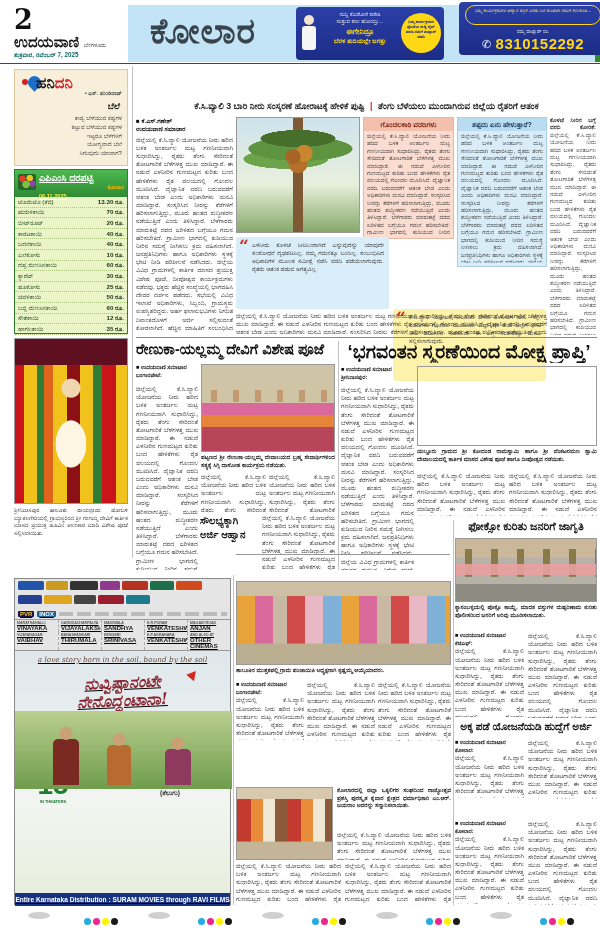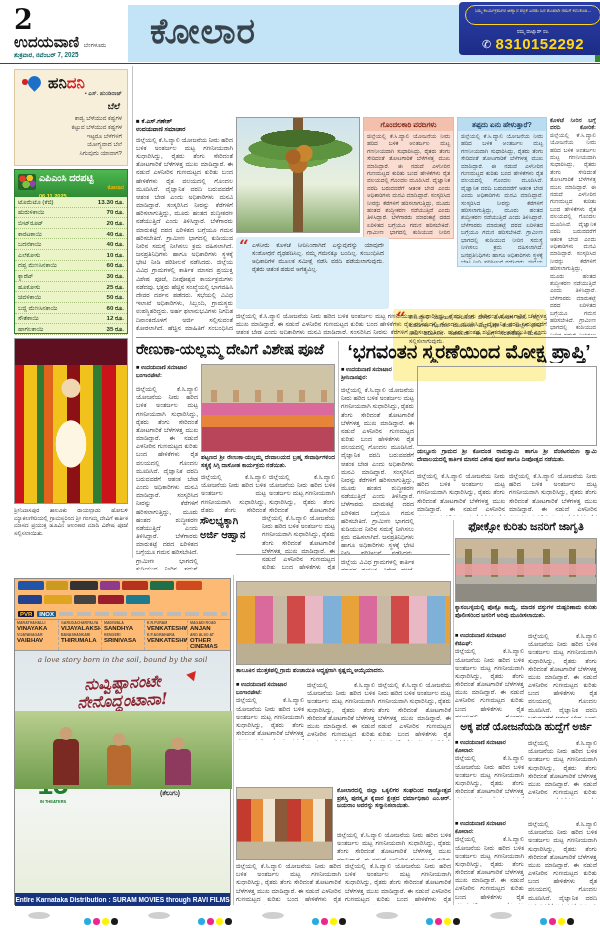--- a/index.html
+++ b/index.html
@@ -28,21 +28,21 @@
   .phonebig{color:#ffd815;font-weight:bold;font-size:15px;letter-spacing:0.5px;}
   
   .hani{background:#f7efda;border:1px solid #d8c9a0;}
   .hani-black{color:#141414;font-weight:bold;font-size:15px;}
   .hani-red{color:#d32128;font-weight:bold;font-size:15px;}
   .drop{width:13px;height:13px;background:#1d6fc8;border-radius:50% 50% 50% 0;transform:rotate(-45deg);}
   .reddot{width:6px;height:6px;background:#d32128;border-radius:50%;}
   .verse{font-size:6.1px;line-height:1.45;color:#3a3a3a;text-align:right;}
   
   .apmc{border:1.5px solid #2e7d32;background:#eaf4c6;}
-  .apmc-head{background:linear-gradient(#4db84f,#2e8b34);color:#fff;}
+  .apmc-head{background:linear-gradient(#4db84f,#2e8b34);color:#fff;text-decoration:underline;}
   .apmc-title{font-size:9.5px;font-weight:bold;color:#ffffff;}
   .apmc-date{font-size:5.6px;color:#ffe843;font-weight:bold;}
   .apmc-market{font-size:5.6px;color:#ffb400;font-weight:bold;}
   .apmc-row{display:flex;justify-content:space-between;border-bottom:0.5px dotted #a9c37f;padding:0.8px 3px;}
   .apmc-name{font-size:6.2px;color:#17421a;}
   .apmc-price{font-size:6.2px;color:#17331a;font-weight:bold;}
   .vegicon{width:18px;height:16px;border-radius:2px;background:
     radial-gradient(circle at 25% 30%,#e63c2f 0 3px,transparent 3.5px),
     radial-gradient(circle at 65% 25%,#f2c21c 0 3px,transparent 3.5px),
     radial-gradient(circle at 45% 65%,#7fc241 0 3.5px,transparent 4px),
@@ -88,21 +88,21 @@
     linear-gradient(#cdbfa2 0 42%,#bcae90 42%);}
   .ph-police{background:
     linear-gradient(transparent 0 40%,rgba(233,160,160,0.9) 40% 58%,transparent 58%),
     repeating-linear-gradient(90deg,transparent 0 9px,#8a7a4a 9px 16px,transparent 16px 26px) 0 30%/100% 45% no-repeat,
     linear-gradient(#cbb79a 0 30%,#b7b2a8 30% 72%,#8e8b83 72%);}
   .ph-sanmana{background:
     repeating-linear-gradient(90deg,#c23b2e 0 14px,#e98c3a 14px 26px,#efe6d4 26px 38px,#8c5a3a 38px 50px) 0 40%/100% 60% no-repeat,
     repeating-linear-gradient(90deg,transparent 0 9px,#c49a72 9px 15px,transparent 15px 24px) 0 30%/100% 12px no-repeat,
     linear-gradient(#d8c8ac 0 40%,#c4b498 40%);}
   
-  .moviead{border:1px solid #8a8a8a;background:#fdba74;}
+  .moviead{border:1px solid #8a8a8a;background:#e5e5e5;text-decoration:underline;}
   .logochip{height:9px;border-radius:1.5px;}
   .thgrid{display:grid;grid-template-columns:repeat(5,1fr);border-top:0.5px solid #999;}
   .thcell{border-left:0.5px dashed #aaa;padding:1px 2px;overflow:hidden;}
   .tharea{font-size:3.6px;color:#555;font-weight:bold;}
   .thname{font-size:6px;color:#1a1a1a;font-weight:bold;}
   .poster{background:linear-gradient(#dfe7ec,#f2f5f1 62%,#e8eedd);}
   .tagline{font-family:"DejaVu Serif",serif;font-style:italic;font-size:7.3px;color:#6b4b3a;text-align:center;}
   .ptitle{font-family:"DejaVu Serif",serif;font-style:italic;font-weight:bold;font-size:16px;color:#8a2430;text-align:center;transform:rotate(-2.5deg);line-height:1.15;}
   .bird{width:0;height:0;border-left:5px solid transparent;border-right:5px solid transparent;border-bottom:9px solid #d6281e;transform:rotate(40deg);}
   .novblk{color:#1e7d32;text-align:center;font-weight:bold;}
@@ -125,37 +125,50 @@
     <div style="margin-top:1px;"><span class="papername">ಉದಯವಾಣಿ</span>
       <span class="edition">ಬೆಂಗಳೂರು</span></div>
     <div class="dateline">ಶುಕ್ರವಾರ, ನವೆಂಬರ್ 7, 2025</div>
   </div>
 
   <div class="abs regionband" style="left:128px;top:5px;width:467px;height:57px;">
     <div class="regiontext abs" style="left:22px;top:6px;">ಕೋಲಾರ</div>
   </div>
   <div class="abs" style="left:595px;top:5px;width:5px;height:57px;background:#2e8b2e;"></div>
 
+  <div class="abs adblue" style="left:296px;top:7px;width:148px;height:53px;">
+    <div class="abs" style="left:5px;top:8px;width:16px;height:38px;">
+      <div style="width:10px;height:10px;border-radius:50%;background:#f3e3cf;margin:0 auto;"></div>
+      <div style="width:14px;height:24px;background:#f5f5f5;border-radius:3px;margin:1px auto 0;"></div>
+    </div>
+    <div class="abs" style="left:24px;top:4px;width:80px;text-align:center;">
+      <div class="ad-white" style="font-size:5.6px;">ಸುದ್ದಿ ಕೊಡೋಕೆ ಕಚೇರಿ</div>
+      <div class="ad-white" style="font-size:5.6px;">ಸುತ್ತುವ ಕಾಲ ಹೋಯ್ತು...</div>
+      <div class="ad-yellow" style="font-size:7.6px;margin-top:2px;">ಈಗೇನಿದ್ರೂ</div>
+      <div class="ad-yellow" style="font-size:6.4px;">ಬೆರಳ ತುದಿಯಲ್ಲೇ ಜಗತ್ತು</div>
+    </div>
+    <div class="abs bubble" style="right:3px;top:6px;width:40px;height:40px;font-size:4px;padding:6px 3px;">ನಿಮ್ಮ ಕಾರ್ಯಕ್ರಮದ ಫೋಟೋ ಸುದ್ದಿ ಲೈವ್ ಮಾಡಿ ನಮಗೆ ವಾಟ್ಸಾಪ್ ಮಾಡಿ</div>
+  </div>
 
   <div class="abs adblue" style="left:447px;top:2px;width:148px;height:53px;margin-left:12px;">
     <div class="abs" style="left:6px;top:3px;width:136px;height:20px;border:1px solid #ffd815;border-radius:10px;color:#ffe96a;font-size:4.6px;text-align:center;padding:2px 4px;overflow:hidden;">ನಿಮ್ಮ ಕಾರ್ಯಕ್ರಮಗಳ ಆಹ್ವಾನ ಪತ್ರಿಕೆ ಎರಡು ದಿನ ಮೊದಲೇ ನಮಗೆ ಕಳಿಸಿಕೊಡಿ...</div>
     <div class="abs ad-white" style="left:6px;top:26px;width:136px;font-size:5px;text-align:center;">ನಮ್ಮ ವಾಟ್ಸಾಪ್ ನಂ.</div>
     <div class="abs" style="left:6px;top:33px;width:136px;text-align:center;">
       <span style="color:#fff;font-size:11px;vertical-align:middle;">✆</span>
       <span class="phonebig">8310152292</span>
     </div>
   </div>
 
   <div class="abs hrule" style="left:0;top:63px;width:600px;border-top:1.5px solid #444;"></div>
 
   <div class="abs hani" style="left:14px;top:69px;width:114px;height:97px;padding:4px 5px;">
     <div style="position:relative;height:16px;">
       <span class="reddot abs" style="left:2px;top:5px;"></span>
       <span class="drop abs" style="left:8px;top:2px;"></span>
-      <span class="abs" style="left:28px;top:0;text-align:center;">
+      <span class="abs" style="left:16px;top:0;text-align:center;">
         <span class="hani-black">ಹನಿ</span><span class="hani-red">ದನಿ</span>
       </span>
     </div>
     <div style="text-align:right;font-size:5.6px;color:#444;font-weight:bold;">• ಎಸ್. ಹುಂಡಿರಾಜ್</div>
     <div style="text-align:right;font-size:8.6px;font-weight:bold;color:#222;margin:4px 2px 2px 0;">ಬೆಲೆ</div>
     <div class="verse">ಕಾಡ್ವ ಬೆಳೆಯುವ ಕಷ್ಟಗಳ</div>
     <div class="verse">ಕಟ್ಟುವ ಬೆಳೆಯುವ ಕಷ್ಟಗಳ</div>
     <div class="verse">ಇಟ್ಟರೂ ಬೆಳೆಗಳಿಗೆ</div>
     <div class="verse">ಯೋಗ್ಯವಾದ ಬೆಲೆ</div>
     <div class="verse">ಸಿಗುವುದು ಯಾವಾಗ?</div>
@@ -230,20 +243,25 @@
           <span class="apmc-price">30 ರೂ.</span>
         </div>
     </div>
   </div>
 
   <div class="abs photo ph-deity" style="left:14px;top:338px;width:114px;height:166px;"></div>
   <div class="abs caption" style="left:14px;top:507px;width:114px;height:52px;font-weight:normal;">ಶ್ರೀನಿವಾಸಪುರ ತಾಲೂಕು ರಾಯಲ್ಪಾಡು ಹೋಬಳಿ ಮ್ಯಾಕಲಗೇರಿಯಲ್ಲಿ ಗ್ರಾಮಸ್ಥರಿಂದ ಶ್ರೀ ಗಂಗಮ್ಮ ದೇವಿಗೆ ಕಾರ್ತಿಕ ಮಾಸದ ಪ್ರಯುಕ್ತ ಹೂವಿನ ಅಲಂಕಾರ ಮಾಡಿ ವಿಶೇಷ ಪೂಜೆ ಸಲ್ಲಿಸಲಾಯಿತು.</div>
 
   <div class="abs vrule" style="left:131.5px;top:66px;height:492px;"></div>
 
+  <div class="abs" style="left:136px;top:101px;width:461px;height:15px;text-align:center;font-weight:bold;font-size:8.8px;color:#1c1c1c;overflow:hidden;">
+    <span>ಕೆ.ಸಿ.ವ್ಯಾಲಿ 3 ಬಾರಿ ನೀರು ಸಂಸ್ಕರಣೆ ಹೋರಾಟಕ್ಕೆ ಹೇಳಿಕೆ ಪುಷ್ಟಿ</span>
+    <span style="color:#d6281e;padding:0 3px;">|</span>
+    <span>ತೆಂಗು ಬೆಳೆಯಲು ಮುಂದಾಗಿರುವ ಜಿಲ್ಲೆಯ ರೈತರಿಗೆ ಆತಂಕ</span>
+  </div>
 
   <div class="abs" style="left:136px;top:117px;width:97px;height:218px;">
     <div class="byline">■ ಕೆ.ಎಸ್.ಗಣೇಶ್</div>
     <div class="byline">ಉದಯವಾಣಿ ಸಮಾಚಾರ</div>
     <div class="jtext" style="height:198px;margin-top:2px;">ಜಿಲ್ಲೆಯಲ್ಲಿ ಕೆ.ಸಿ.ವ್ಯಾಲಿ ಯೋಜನೆಯ ನೀರು ಹರಿದ ಬಳಿಕ ಅಂತರ್ಜಲ ಮಟ್ಟ ಗಣನೀಯವಾಗಿ ಸುಧಾರಿಸಿದ್ದು, ರೈತರು ತೆಂಗು ಸೇರಿದಂತೆ ತೋಟಗಾರಿಕೆ ಬೆಳೆಗಳತ್ತ ಮುಖ ಮಾಡಿದ್ದಾರೆ. ಈ ನಡುವೆ ಎಳನೀರಿನ ಗುಣಮಟ್ಟದ ಕುರಿತು ಬಂದ ಹೇಳಿಕೆಗಳು ರೈತ ವಲಯದಲ್ಲಿ ಗೊಂದಲ ಮೂಡಿಸಿವೆ. ವೈಜ್ಞಾನಿಕ ವರದಿ ಬರುವವರೆಗೆ ಆತಂಕ ಬೇಡ ಎಂದು ಅಧಿಕಾರಿಗಳು ಮನವಿ ಮಾಡಿದ್ದಾರೆ. ಸಂಸ್ಕರಿಸಿದ ನೀರನ್ನು ಕೆರೆಗಳಿಗೆ ಹರಿಸಲಾಗುತ್ತಿದ್ದು, ಮೂರು ಹಂತದ ಶುದ್ಧೀಕರಣ ನಡೆಯುತ್ತಿದೆ ಎಂದು ತಿಳಿಸಿದ್ದಾರೆ. ಬೆಳೆಗಾರರು ಮಾರುಕಟ್ಟೆ ದರದ ಏರಿಳಿತದ ಬಗ್ಗೆಯೂ ಗಮನ ಹರಿಸಬೇಕಿದೆ. ಗ್ರಾಮೀಣ ಭಾಗದಲ್ಲಿ ಕುಡಿಯುವ ನೀರಿನ ಸಮಸ್ಯೆ ನೀಗಿಸಲು ಕ್ರಮ ವಹಿಸಲಾಗಿದೆ. ಜನಪ್ರತಿನಿಧಿಗಳು ಹಾಗೂ ಅಧಿಕಾರಿಗಳು ಸ್ಥಳಕ್ಕೆ ಭೇಟಿ ನೀಡಿ ಪರಿಶೀಲನೆ ನಡೆಸಿದರು. ಜಿಲ್ಲೆಯ ವಿವಿಧ ಗ್ರಾಮಗಳಲ್ಲಿ ಕಾರ್ತಿಕ ಮಾಸದ ಪ್ರಯುಕ್ತ ವಿಶೇಷ ಪೂಜೆ, ದೀಪೋತ್ಸವ ಕಾರ್ಯಕ್ರಮಗಳು ನಡೆದವು. ಭಕ್ತರು ಹೆಚ್ಚಿನ ಸಂಖ್ಯೆಯಲ್ಲಿ ಭಾಗವಹಿಸಿ ದೇವರ ದರ್ಶನ ಪಡೆದರು. ಸಭೆಯಲ್ಲಿ ವಿವಿಧ ಇಲಾಖೆ ಅಧಿಕಾರಿಗಳು, ಸಿಬ್ಬಂದಿ, ಗ್ರಾಮಸ್ಥರು ಉಪಸ್ಥಿತರಿದ್ದರು. ಅರ್ಹ ಫಲಾನುಭವಿಗಳು ನಿಗದಿತ ದಿನಾಂಕದೊಳಗೆ ಅರ್ಜಿ ಸಲ್ಲಿಸುವಂತೆ ಕೋರಲಾಗಿದೆ. ಹೆಚ್ಚಿನ ಮಾಹಿತಿಗೆ ಸಂಬಂಧಿಸಿದ ಕಚೇರಿಯನ್ನು ಸಂಪರ್ಕಿಸಬಹುದು ಎಂದು ಪ್ರಕಟಣೆಯಲ್ಲಿ ತಿಳಿಸಲಾಗಿದೆ.</div>
   </div>
 
   <div class="abs photo ph-coconut" style="left:236px;top:117px;width:124px;height:116px;"></div>
 
   <div class="abs pinkbox" style="left:363px;top:117px;width:91px;height:122px;">

